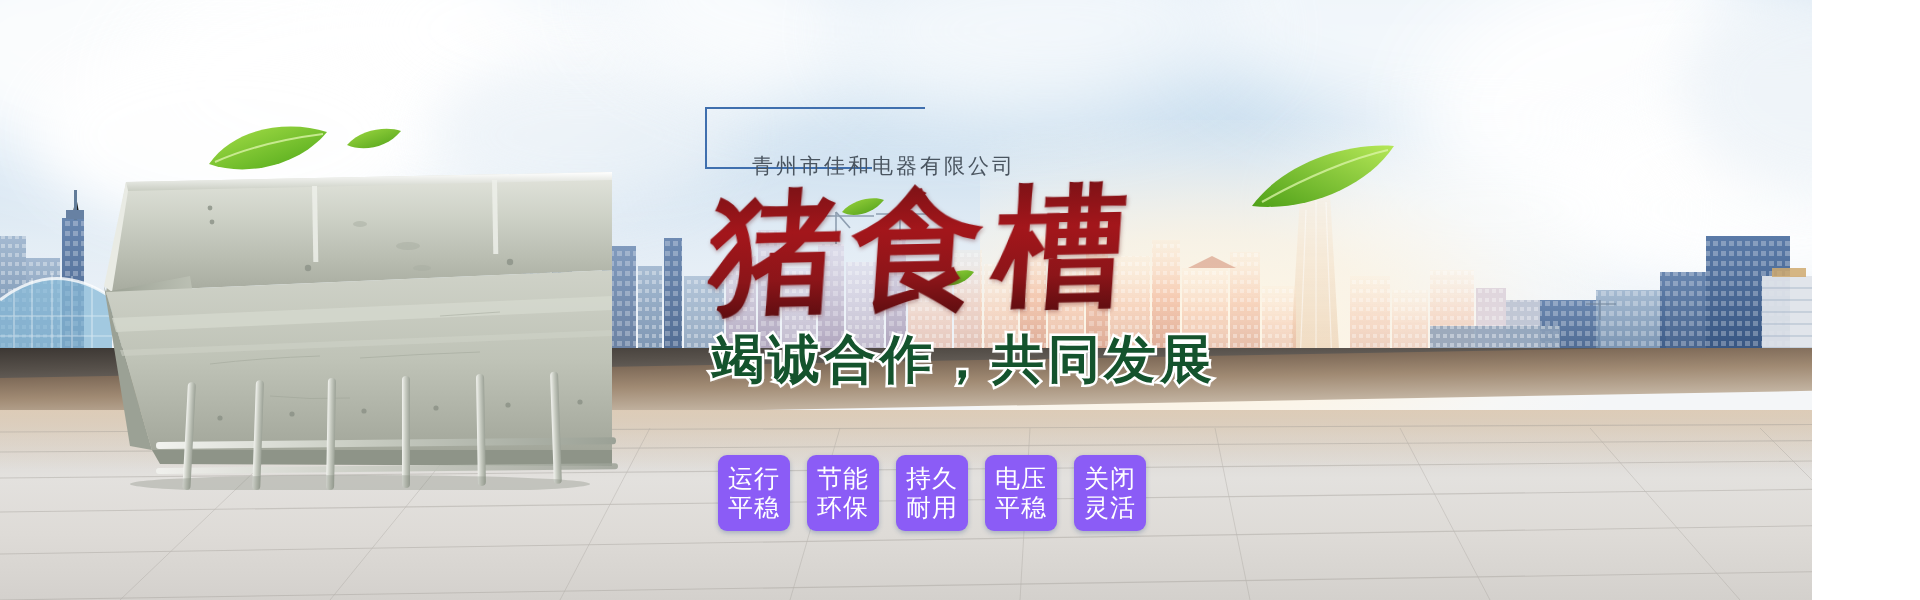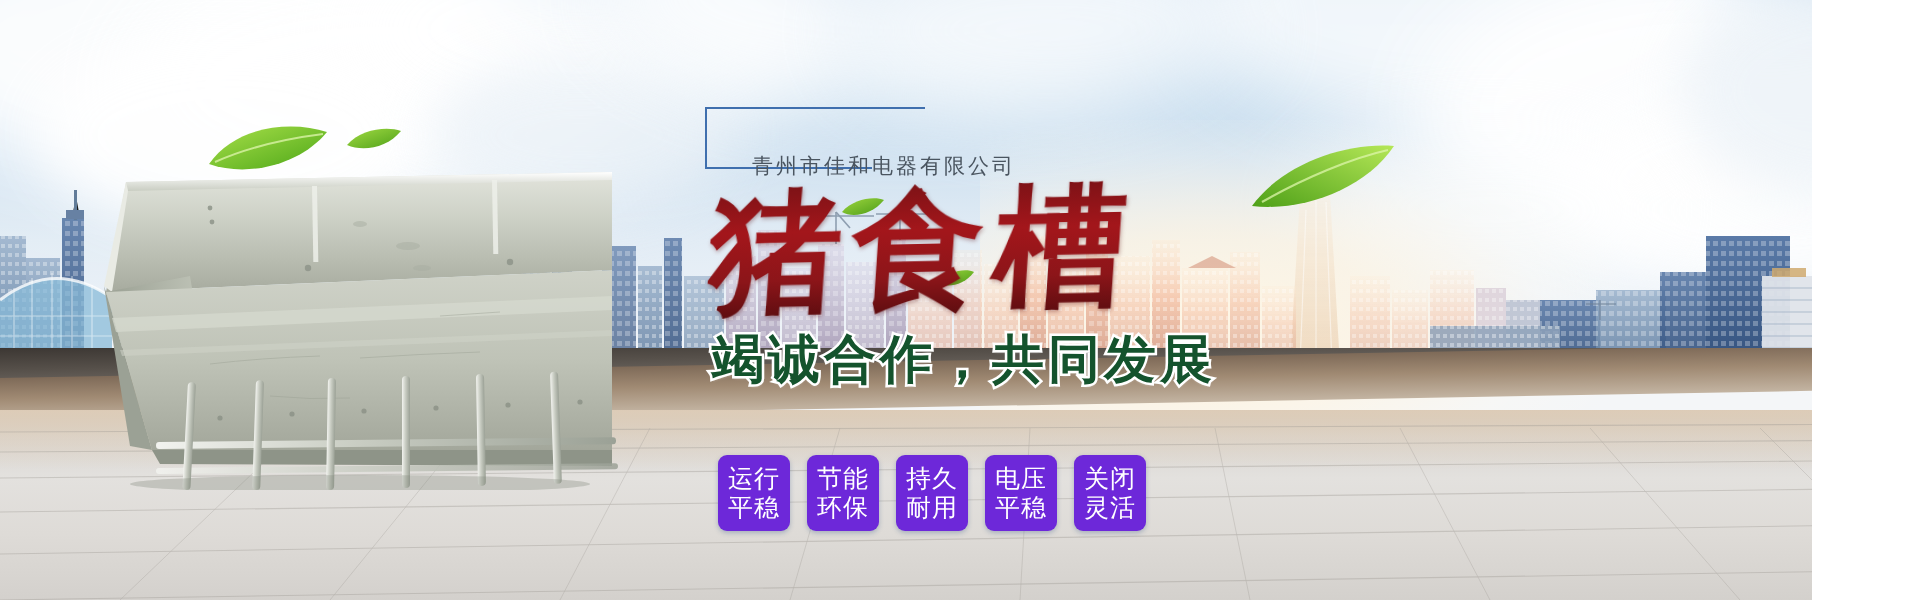--- a/index.html
+++ b/index.html
@@ -119,21 +119,21 @@
     text-shadow:0 2px 3px rgba(255,255,255,.55);
   }
 
   
   .badges{
     position:absolute;left:718px;top:455px;
     display:flex;gap:17px;
   }
   .badge{
     width:72px;height:76px;border-radius:9px;
-    background:#6d28d9;
+    background:#8b5cf6;
     box-shadow:0 2px 5px rgba(20,60,120,.28);
     display:flex;flex-direction:column;
     align-items:center;justify-content:center;
     color:#ffffff;font-size:25px;line-height:1.18;
     letter-spacing:1px;font-weight:400;
     cursor:pointer;
   }
   .badge span{display:block;}
 </style>
 </head>

